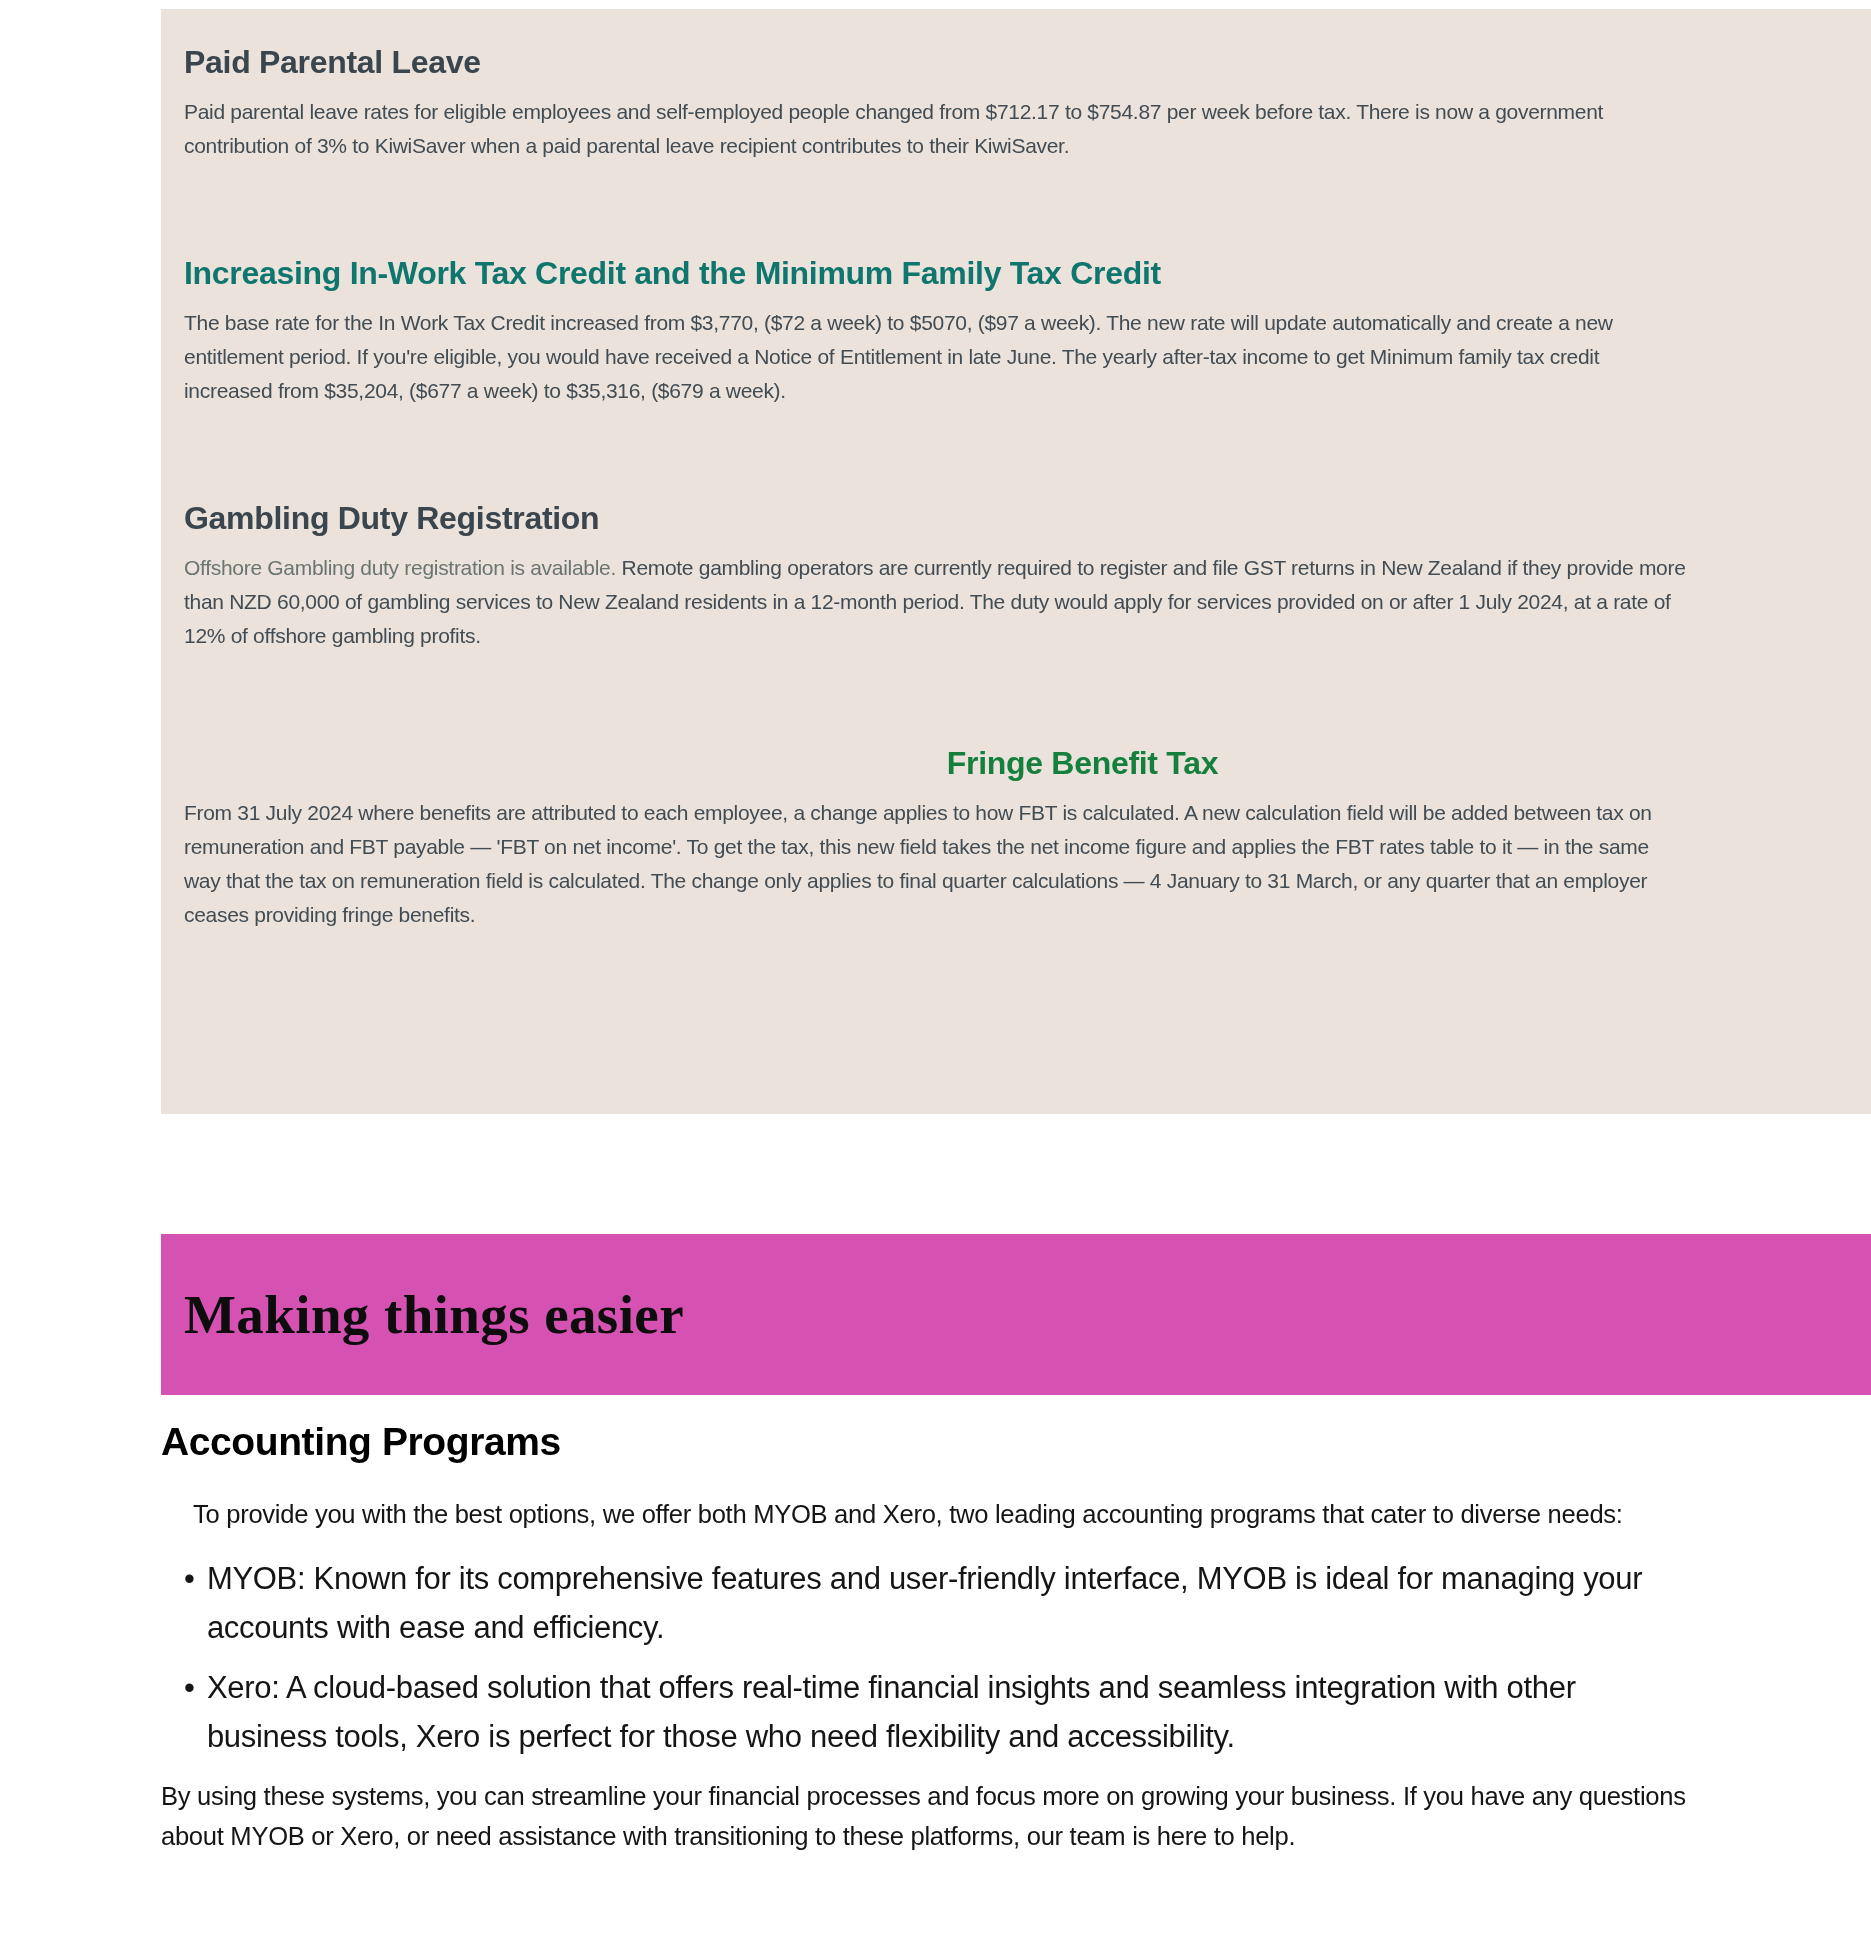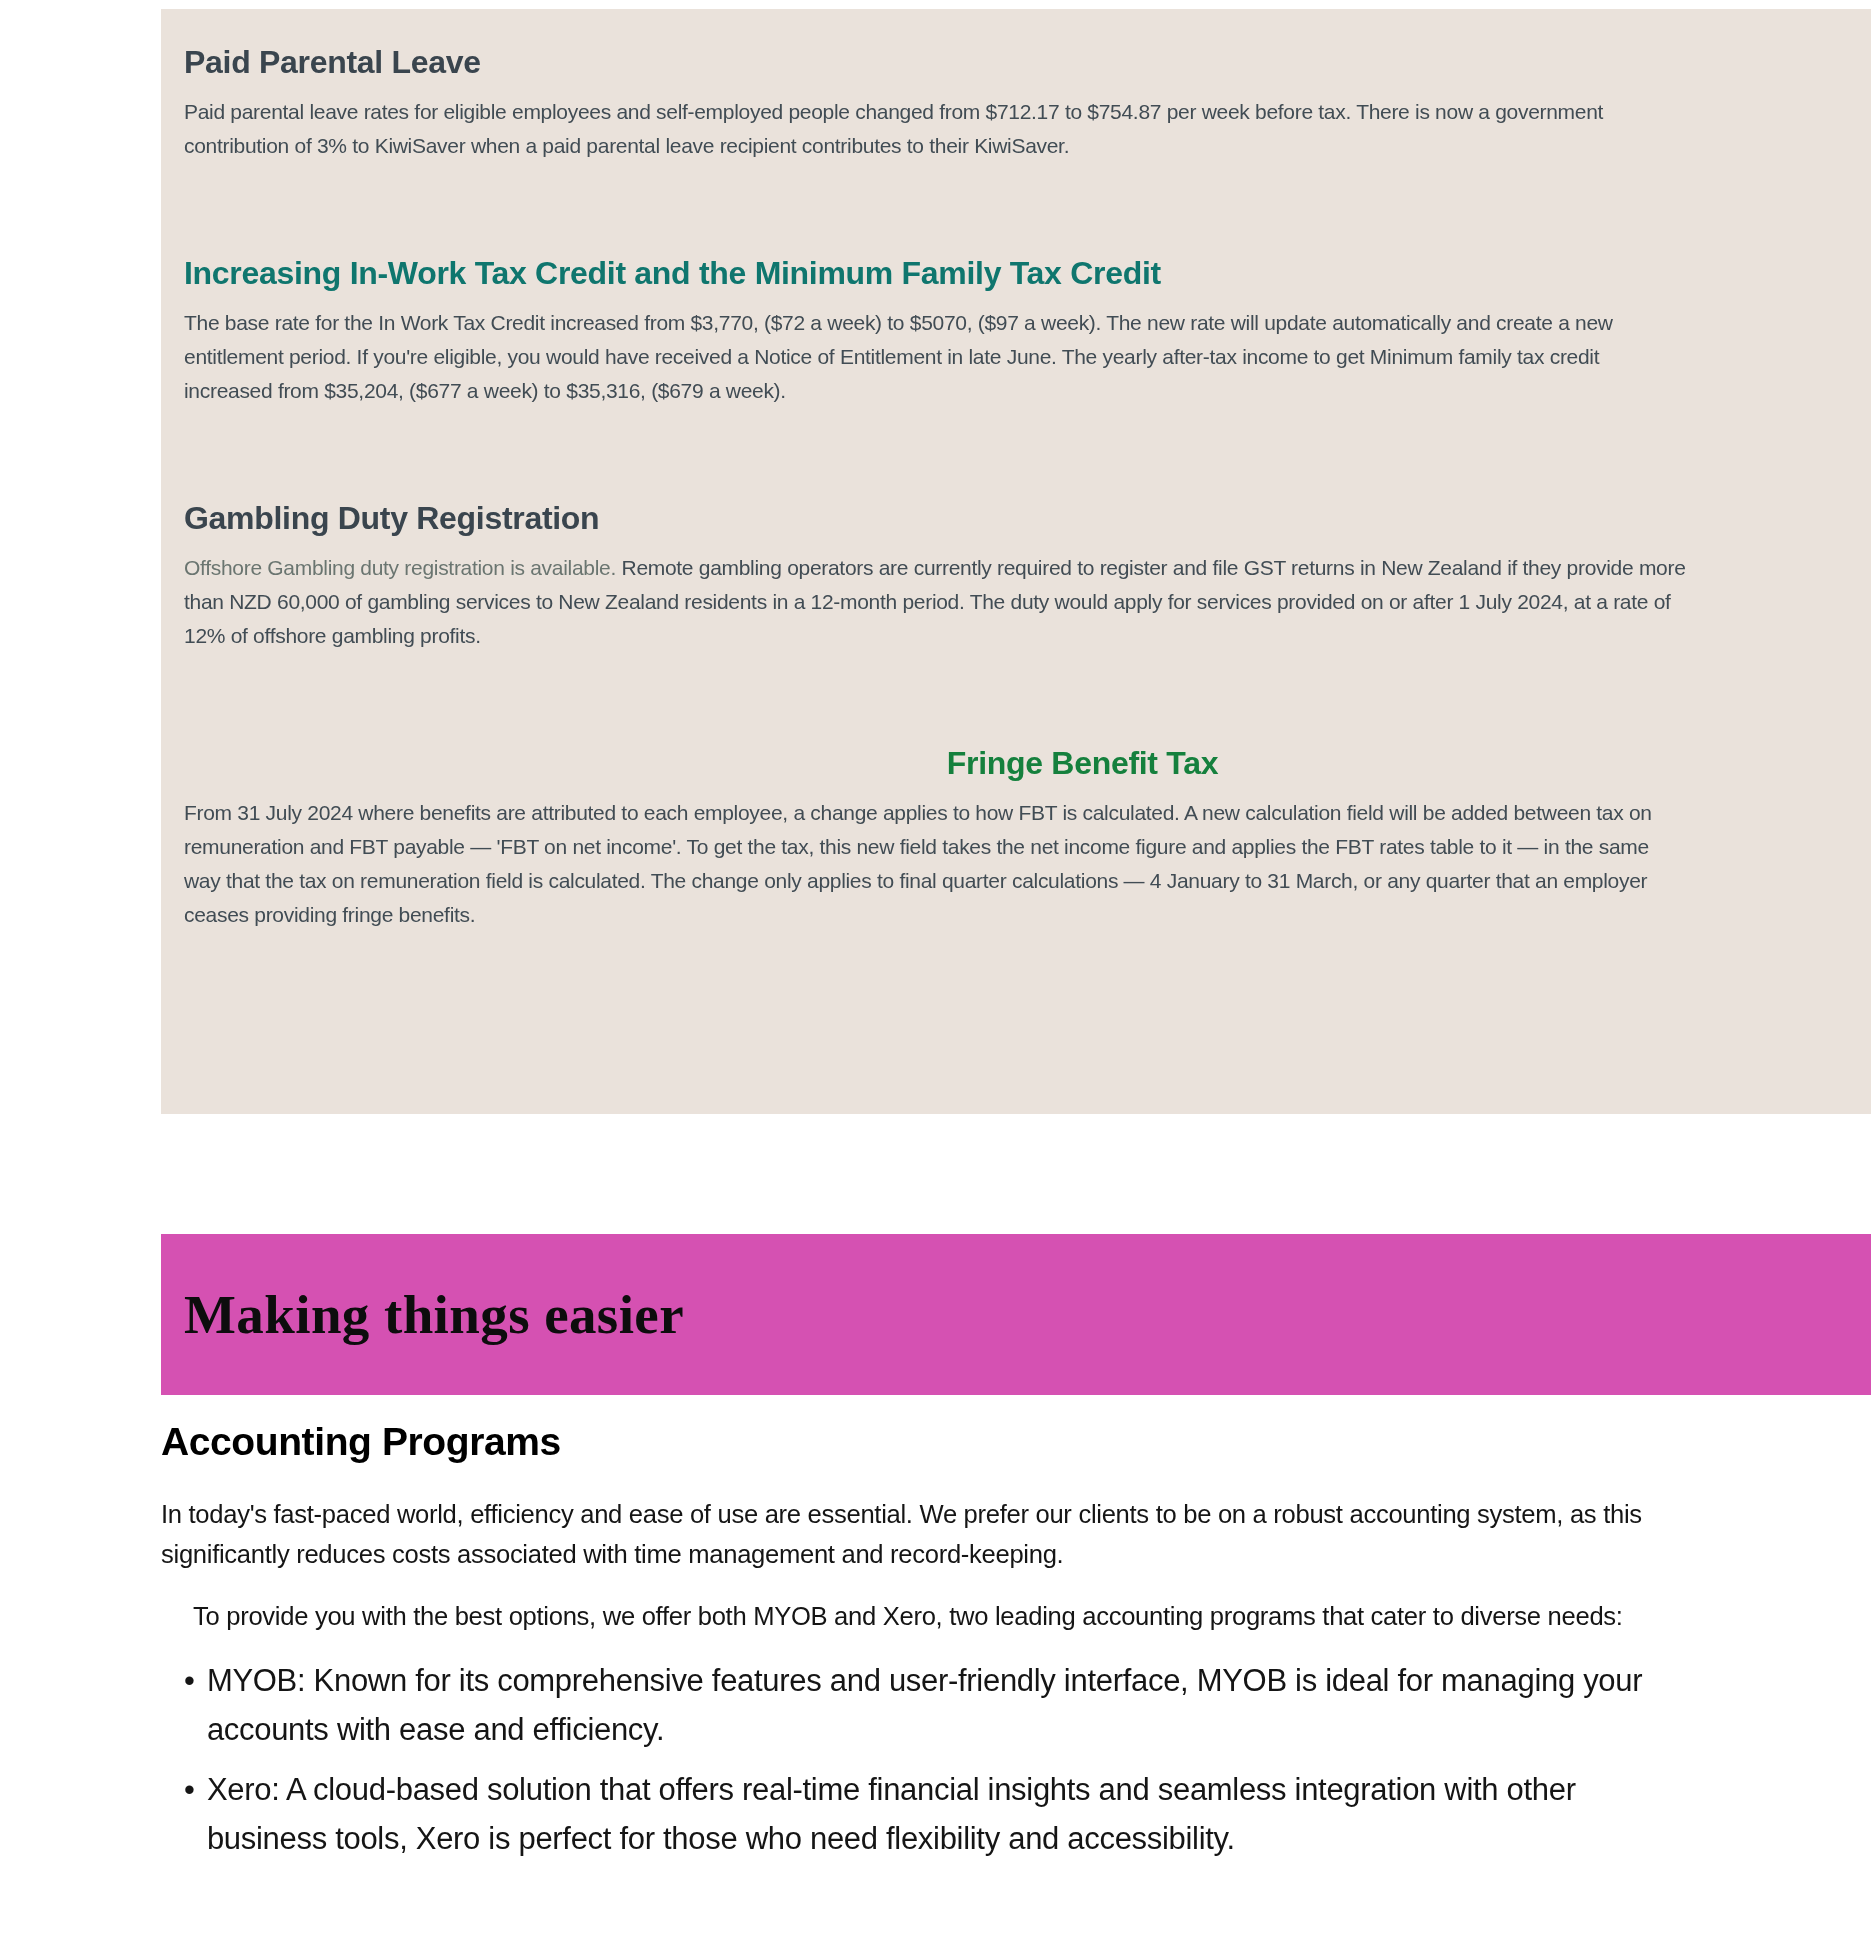--- a/index.html
+++ b/index.html
@@ -126,25 +126,25 @@
 
   </div>
 
   <div class="banner" style="background: rgb(213, 81, 178);">
     <h1 class="banner-title" style="color: rgb(13, 13, 13);">Making things easier</h1>
   </div>
 
   <div class="accounting">
     <h2 class="accounting-heading">Accounting Programs</h2>
 
-    <p class="acc-para" style="color: rgb(21, 21, 21);">In today's fast-paced world, efficiency and ease of use are essential. We prefer our clients to be on a robust accounting system, as this significantly reduces costs associated with time management and record-keeping.</p>
 
     <p class="acc-para" style="color: rgb(21, 21, 21); margin-left: 32px;">To provide you with the best options, we offer both MYOB and Xero, two leading accounting programs that cater to diverse needs:</p>
 
     <ul class="acc-list">
       <li style="color: rgb(21, 21, 21);">MYOB: Known for its comprehensive features and user-friendly interface, MYOB is ideal for managing your accounts with ease and efficiency.</li>
       <li style="color: rgb(21, 21, 21);">Xero: A cloud-based solution that offers real-time financial insights and seamless integration with other business tools, Xero is perfect for those who need flexibility and accessibility.</li>
     </ul>
 
+    <p class="acc-para" style="color: rgb(21, 21, 21);">By using these systems, you can streamline your financial processes and focus more on growing your business. If you have any questions about MYOB or Xero, or need assistance with transitioning to these platforms, our team is here to help.</p>
   </div>
 
 </div>
 
 
 </body></html>

